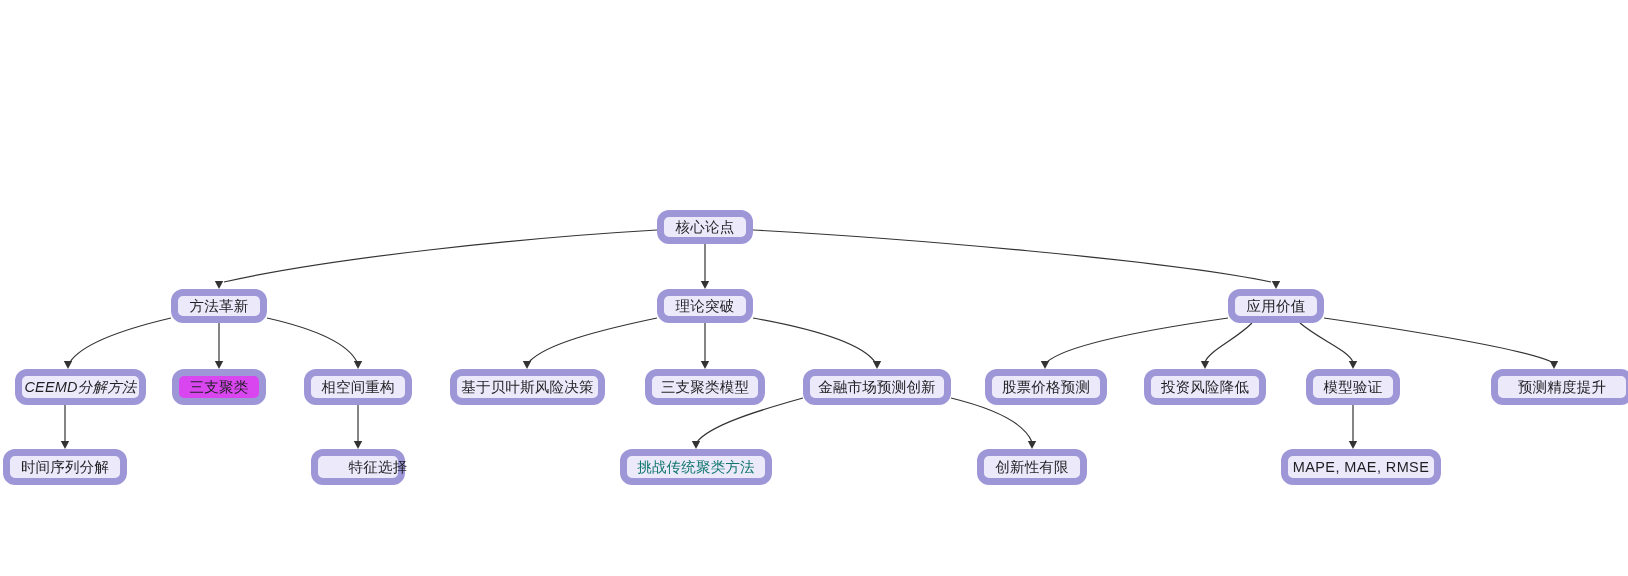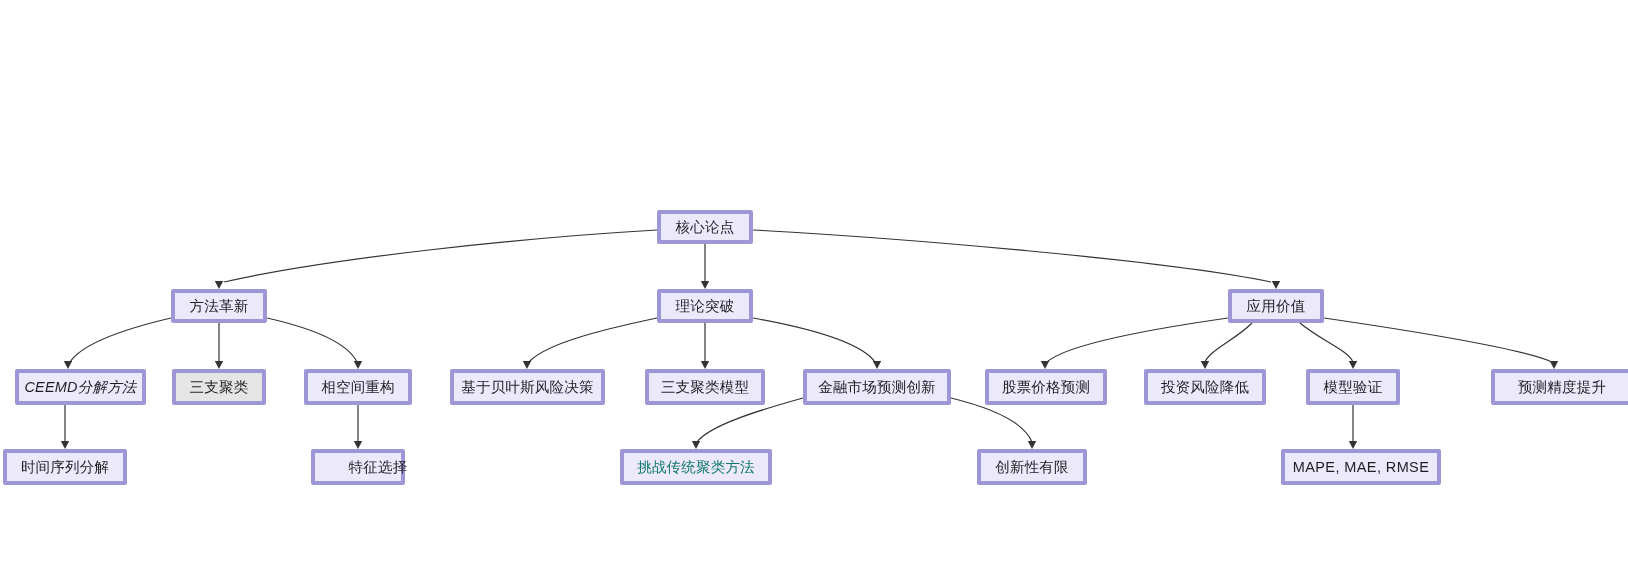--- a/index.html
+++ b/index.html
@@ -22,22 +22,22 @@
     left: 0;
     top: 0;
     width: 1628px;
     height: 576px;
     pointer-events: none;
   }
   .node {
     position: absolute;
     box-sizing: border-box;
     background: #ECEAFA;
-    border: 4px solid #701a75;
-    border-radius: 2px;
+    border: 7px solid #701a75;
+    border-radius: 12px;
     display: flex;
     align-items: center;
     justify-content: center;
     color: #1f1f23;
     font-size: 14.5px;
     line-height: 1;
     letter-spacing: 0.2px;
     white-space: nowrap;
     z-index: 2;
   }
@@ -100,21 +100,21 @@
       </div>
       <div class="node" style="left: 657px; top: 289px; width: 96px; height: 34px; background: rgb(236, 234, 250); border-color: rgb(157, 151, 216); color: rgb(31, 31, 35);">
         <span class="node-label">理论突破</span>
       </div>
       <div class="node" style="left: 1228px; top: 289px; width: 96px; height: 34px; background: rgb(236, 234, 250); border-color: rgb(157, 151, 216); color: rgb(31, 31, 35);">
         <span class="node-label">应用价值</span>
       </div>
       <div class="node" style="left: 15px; top: 369px; width: 131px; height: 36px; background: rgb(236, 234, 250); border-color: rgb(157, 151, 216); color: rgb(31, 31, 35); font-style: italic;">
         <span class="node-label">CEEMD分解方法</span>
       </div>
-      <div class="node" style="left: 172px; top: 369px; width: 94px; height: 36px; background: #e5e5e5; border-color: rgb(157, 151, 216); color: rgb(31, 31, 35);">
+      <div class="node" style="left: 172px; top: 369px; width: 94px; height: 36px; background: #d946ef; border-color: rgb(157, 151, 216); color: rgb(31, 31, 35);">
         <span class="node-label">三支聚类</span>
       </div>
       <div class="node" style="left: 304px; top: 369px; width: 108px; height: 36px; background: rgb(236, 234, 250); border-color: rgb(157, 151, 216); color: rgb(31, 31, 35);">
         <span class="node-label">相空间重构</span>
       </div>
       <div class="node" style="left: 450px; top: 369px; width: 155px; height: 36px; background: rgb(236, 234, 250); border-color: rgb(157, 151, 216); color: rgb(31, 31, 35);">
         <span class="node-label">基于贝叶斯风险决策</span>
       </div>
       <div class="node" style="left: 645px; top: 369px; width: 120px; height: 36px; background: rgb(236, 234, 250); border-color: rgb(157, 151, 216); color: rgb(31, 31, 35);">
         <span class="node-label">三支聚类模型</span>

